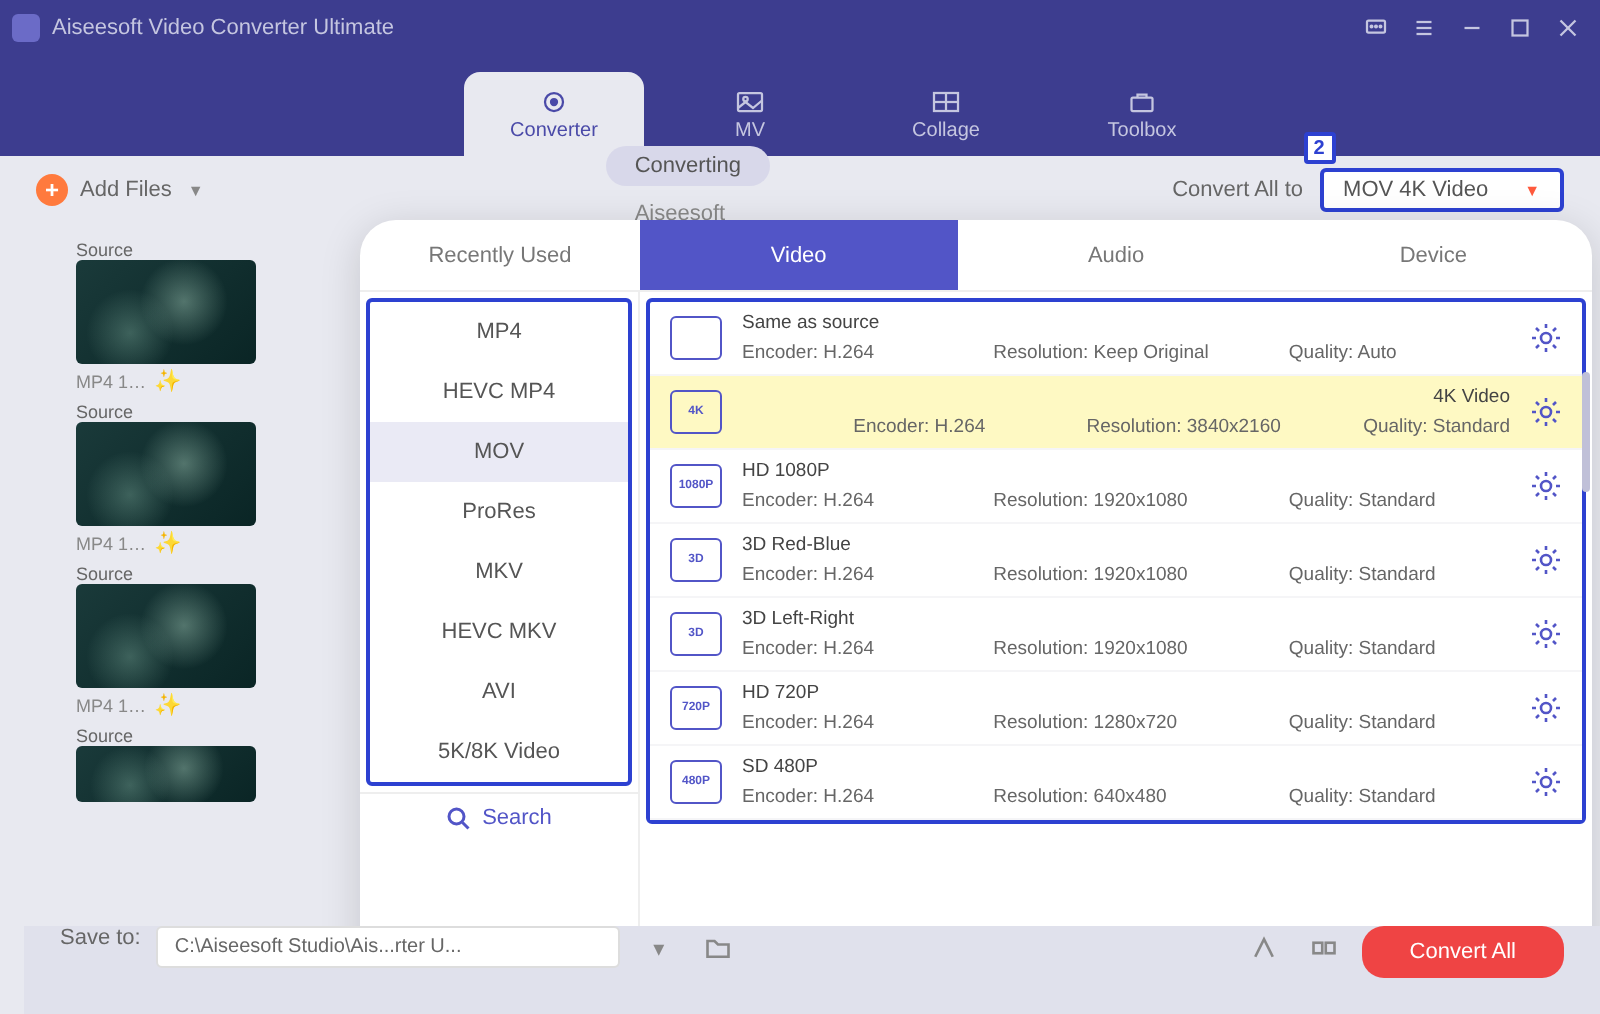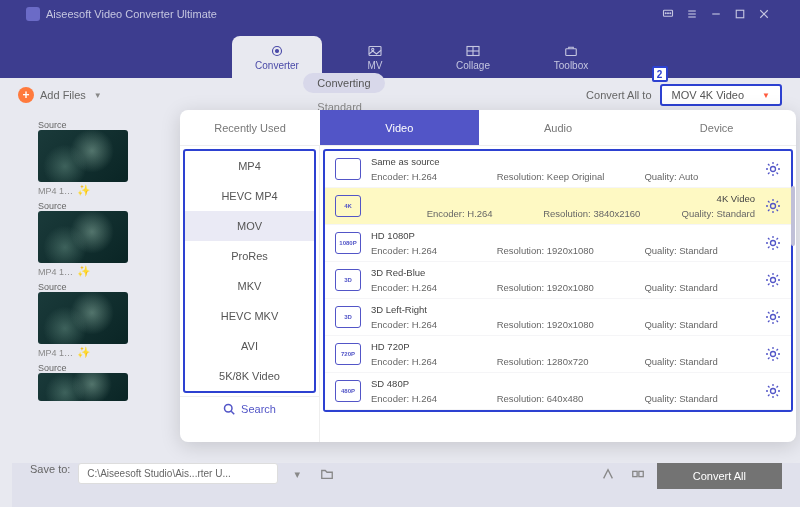--- a/index.html
+++ b/index.html
@@ -1,17 +1,17 @@
 <!DOCTYPE html>
 <html><head>
 <meta charset="utf-8">
 <style>
 * { margin: 0; padding: 0; box-sizing: border-box; font-family: -apple-system, BlinkMacSystemFont, "Segoe UI", Arial, sans-serif; }
 body { width: 800px; height: 507px; background: #e8e9f0; overflow: hidden; position: relative; }
-.titlebar { height: 28px; background: #3d3d8f; display: flex; align-items: center; padding: 0 26px; color: #c5c6e0; font-size: 11px; }
+.titlebar { height: 28px; background: #3d3d8f; display: flex; align-items: center; padding: 0 6px; color: #c5c6e0; font-size: 11px; }
 .titlebar .logo { width: 14px; height: 14px; background: #6b6bc7; border-radius: 3px; margin-right: 6px; }
 .titlebar .spacer { flex: 1; }
 .titlebar .wc { width: 20px; height: 20px; display: flex; align-items: center; justify-content: center; margin-left: 4px; cursor: pointer; }
 .titlebar svg { width: 12px; height: 12px; stroke: #c5c6e0; fill: none; stroke-width: 1.5; }
 
 .navbar { height: 50px; background: #3d3d8f; display: flex; align-items: flex-end; padding: 0 24px; gap: 8px; }
 .tab { width: 90px; height: 42px; display: flex; flex-direction: column; align-items: center; justify-content: center; color: #c5c6e0; font-size: 10px; border-radius: 8px 8px 0 0; cursor: pointer; gap: 2px; }
 .tab.active { background: #e8e9f0; color: #4a4aa8; }
 .tab svg { width: 18px; height: 14px; }
 
@@ -30,21 +30,21 @@
 
 .content { position: relative; height: 350px; padding: 6px 18px 0; }
 .file-list { width: 165px; margin-left: 20px; }
 .file-item { margin-bottom: 4px; }
 .thumb { width: 90px; height: 52px; background: linear-gradient(135deg, #1a3a3a, #0a2525); border-radius: 3px; position: relative; overflow: hidden; }
 .thumb::before { content: ''; position: absolute; inset: 0; background: radial-gradient(circle at 60% 40%, rgba(180,220,200,0.4) 0%, transparent 35%), radial-gradient(circle at 30% 70%, rgba(160,210,190,0.3) 0%, transparent 30%); }
 .file-meta { font-size: 9px; color: #888; margin-top: 2px; display: flex; gap: 4px; align-items: center; }
 .file-meta .src { color: #666; }
 .file-meta .fx { color: #ff7a3d; font-size: 11px; }
 
-.popup { position: absolute; left: 180px; top: -2px; right: 4px; height: 332px; background: white; border-radius: 8px; box-shadow: 0 4px 20px rgba(0,0,0,0.15); display: flex; flex-direction: column; }
+.popup { position: absolute; left: 180px; top: -2px; right: 4px; height: 396px; background: white; border-radius: 18px; box-shadow: 0 4px 20px rgba(0,0,0,0.15); display: flex; flex-direction: column; }
 .popup-tabs { height: 36px; display: flex; border-bottom: 1px solid #eee; }
 .ptab { flex: 1; display: flex; align-items: center; justify-content: center; font-size: 11px; color: #777; cursor: pointer; }
 .ptab.recent { flex: 0 0 140px; }
 .ptab.active { background: #5255c7; color: white; }
 .popup-body { flex: 1; display: flex; overflow: hidden; }
 .fmt-col { width: 140px; border-right: 1px solid #eee; overflow-y: auto; position: relative; }
 .fmt-box { border: 2px solid #2d41d1; border-radius: 3px; margin: 3px; }
 .fmt-item { padding: 9px 0; text-align: center; font-size: 11px; color: #555; cursor: pointer; }
 .fmt-item.sel { background: #eaeaf5; }
 .fmt-search { border-top: 1px solid #eee; padding: 6px; display: flex; align-items: center; justify-content: center; gap: 6px; font-size: 11px; color: #5255c7; cursor: pointer; text-align: right; }
@@ -53,24 +53,24 @@
 .preset { display: flex; align-items: center; padding: 5px 10px; gap: 10px; cursor: pointer; border-bottom: 1px solid #f5f5f7; }
 .preset.sel { background: #fef9c3; text-align: right; }
 .preset .icon { width: 26px; height: 22px; border: 1.5px solid #5255c7; border-radius: 3px; display: flex; align-items: center; justify-content: center; font-size: 6px; color: #5255c7; font-weight: bold; flex-shrink: 0; }
 .preset .info { flex: 1; display: grid; grid-template-columns: 1.1fr 1.3fr 1fr; font-size: 9.5px; color: #666; gap: 4px; align-items: center; }
 .preset .name { color: #444; grid-column: 1 / -1; }
 .preset .gear { width: 16px; height: 16px; color: #5255c7; flex-shrink: 0; }
 .preset .gear svg { width: 16px; height: 16px; }
 .scroll-ind { position: absolute; right: 1px; top: 40px; width: 4px; height: 60px; background: #c0c0d8; border-radius: 2px; }
 
 .footer { position: absolute; bottom: 0; left: 12px; right: 0; height: 44px; background: #e0e1ec; display: flex; align-items: flex-start; padding: 0 18px; font-size: 11px; color: #666; gap: 8px; }
-.path-box { background: white; border: 1px solid #ddd; padding: 4px 8px; border-radius: 3px; width: 200px; font-size: 10px; color: #666; overflow: hidden; white-space: nowrap; }
+.path-box { background: white; border: 1px solid #ddd; padding: 4px 8px; border-radius: 3px; width: 232px; font-size: 10px; color: #666; overflow: hidden; white-space: nowrap; }
 .footer .sp { flex: 1; }
 .footer .ic { width: 22px; height: 22px; display: flex; align-items: center; justify-content: center; color: #888; cursor: pointer; }
-.convert-btn { background: #737373; color: white; padding: 7px 36px; border-radius: 0; font-size: 11px; cursor: pointer; }
+.convert-btn { background: #ef4444; color: white; padding: 7px 24px; border-radius: 11px; font-size: 11px; cursor: pointer; }
 </style>
 </head>
 <body>
 
 <div class="titlebar">
   <div class="logo"></div>
   <span>Aiseesoft Video Converter Ultimate</span>
   <div class="spacer"></div>
   <div class="wc">
       <svg viewBox="0 0 16 16">
@@ -141,21 +141,21 @@
 
 <div class="toolbar">
   <div class="add-btn">
     <div class="plus">+</div>
     <span>Add Files</span>
     <span class="chev">▼</span>
   </div>
   <div class="spacer"></div>
   <div class="seg">
     <div class="seg-btn active">Converting</div>
-    <div class="seg-btn">Standard</div>
+    <div class="seg-btn">Aiseesoft</div>
   </div>
   <div class="spacer"></div>
   <span class="convert-label">Convert All to</span>
   <div class="format-dd">
     <span>MOV 4K Video</span>
     <span class="tri">▼</span>
     <div class="callout" style="top:-20px; left:-10px">2</div>
   </div>
 </div>
 

